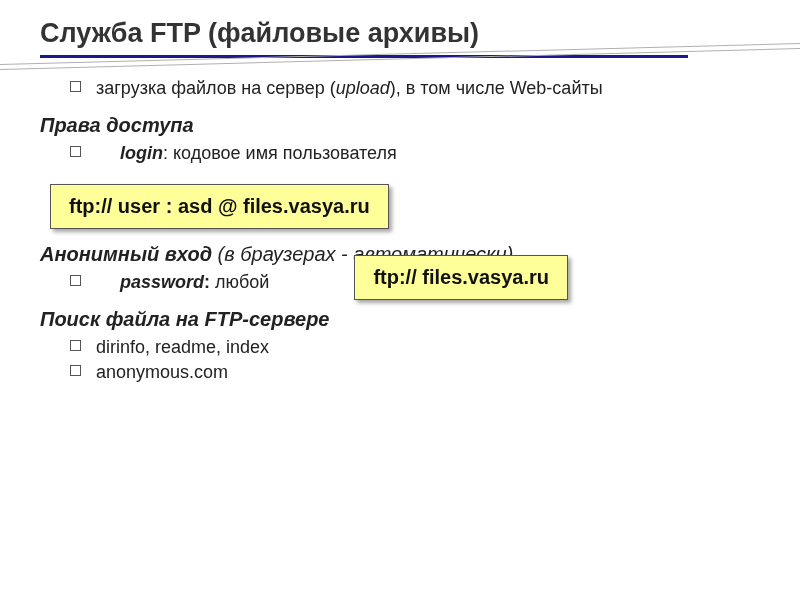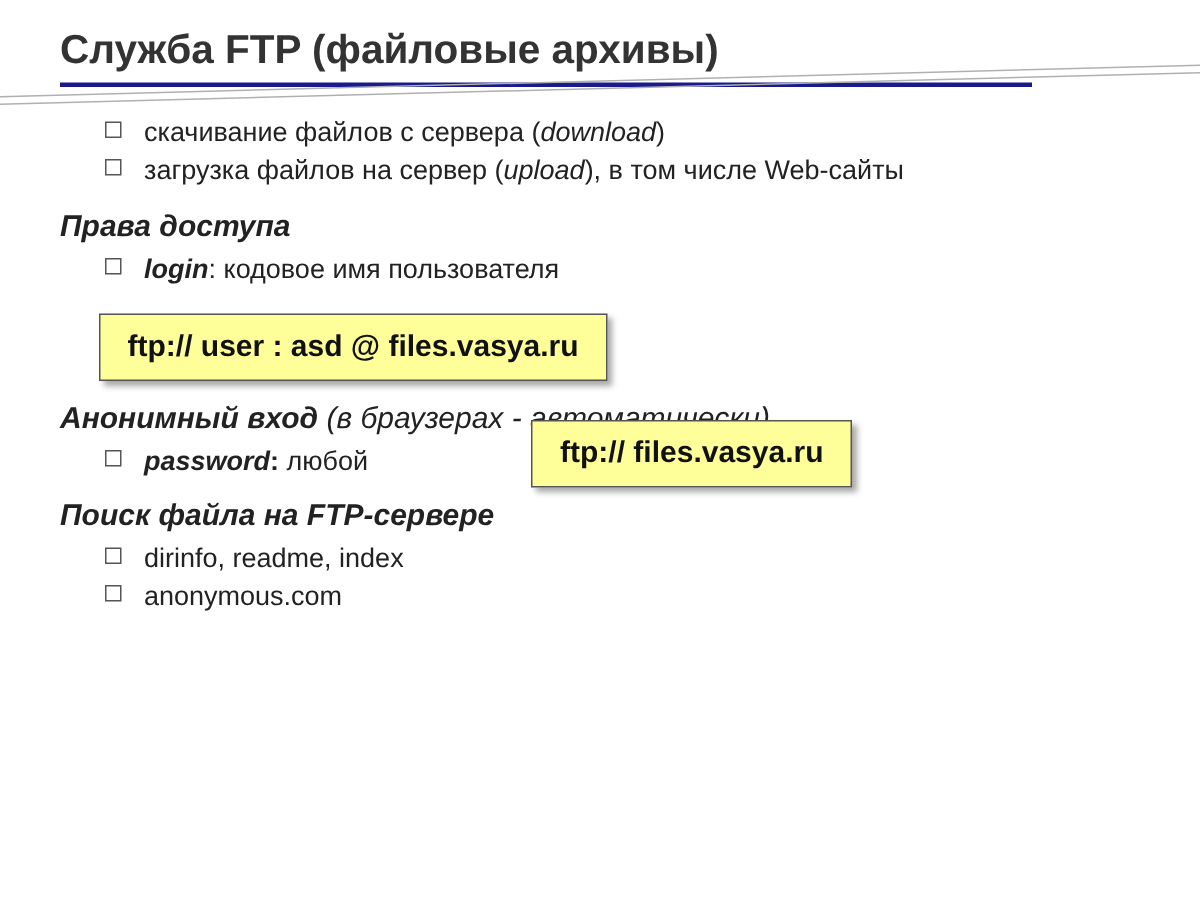--- a/index.html
+++ b/index.html
@@ -78,35 +78,35 @@
     content: "";
     position: absolute;
     left: 0;
     top: 5px;
     width: 11px;
     height: 11px;
     border: 1.5px solid #555;
     box-sizing: border-box;
     background: #fff;
   }
-  .it { font-style: italic; }
+  .it { font-style: italic; margin-left: 24px; }
   .b { font-weight: bold; }
   .paren-it { font-style: italic; }
   .box {
     display: inline-block;
     background: #ffff99;
     border: 1px solid #555;
     box-shadow: 3px 3px 4px rgba(0,0,0,0.35);
     padding: 10px 18px;
     font-size: 20px;
     font-weight: bold;
     color: #111;
   }
   .box1-wrap {
-    margin: 18px 0 4px 26px;
+    margin: 18px 0 4px 10px;
   }
   .anon-block {
     position: relative;
   }
   .box2 {
     position: absolute;
     right: 120px;
     top: 12px;
   }
   .indent { padding-left: 40px; }
@@ -114,23 +114,20 @@
 </head>
 <body>
 
 <div class="slide">
   <div class="diag"></div>
 
   <h1 class="title">Служба FTP (файловые архивы)</h1>
   <hr class="rule">
 
   <ul class="blist">
-    <li>
-      <span>скачивание файлов c сервера (</span><span class="paren-it">download</span><span>)</span>
-    </li>
     <li>
       <span>загрузка файлов на сервер (</span><span class="paren-it">upload</span><span>), в том числе Web-сайты</span>
     </li>
   </ul>
 
   <div class="sect">Права доступа</div>
   <ul class="blist">
     <li>
       <span class="b it">login</span><span>: </span><span>кодовое имя пользователя</span>
     </li>

